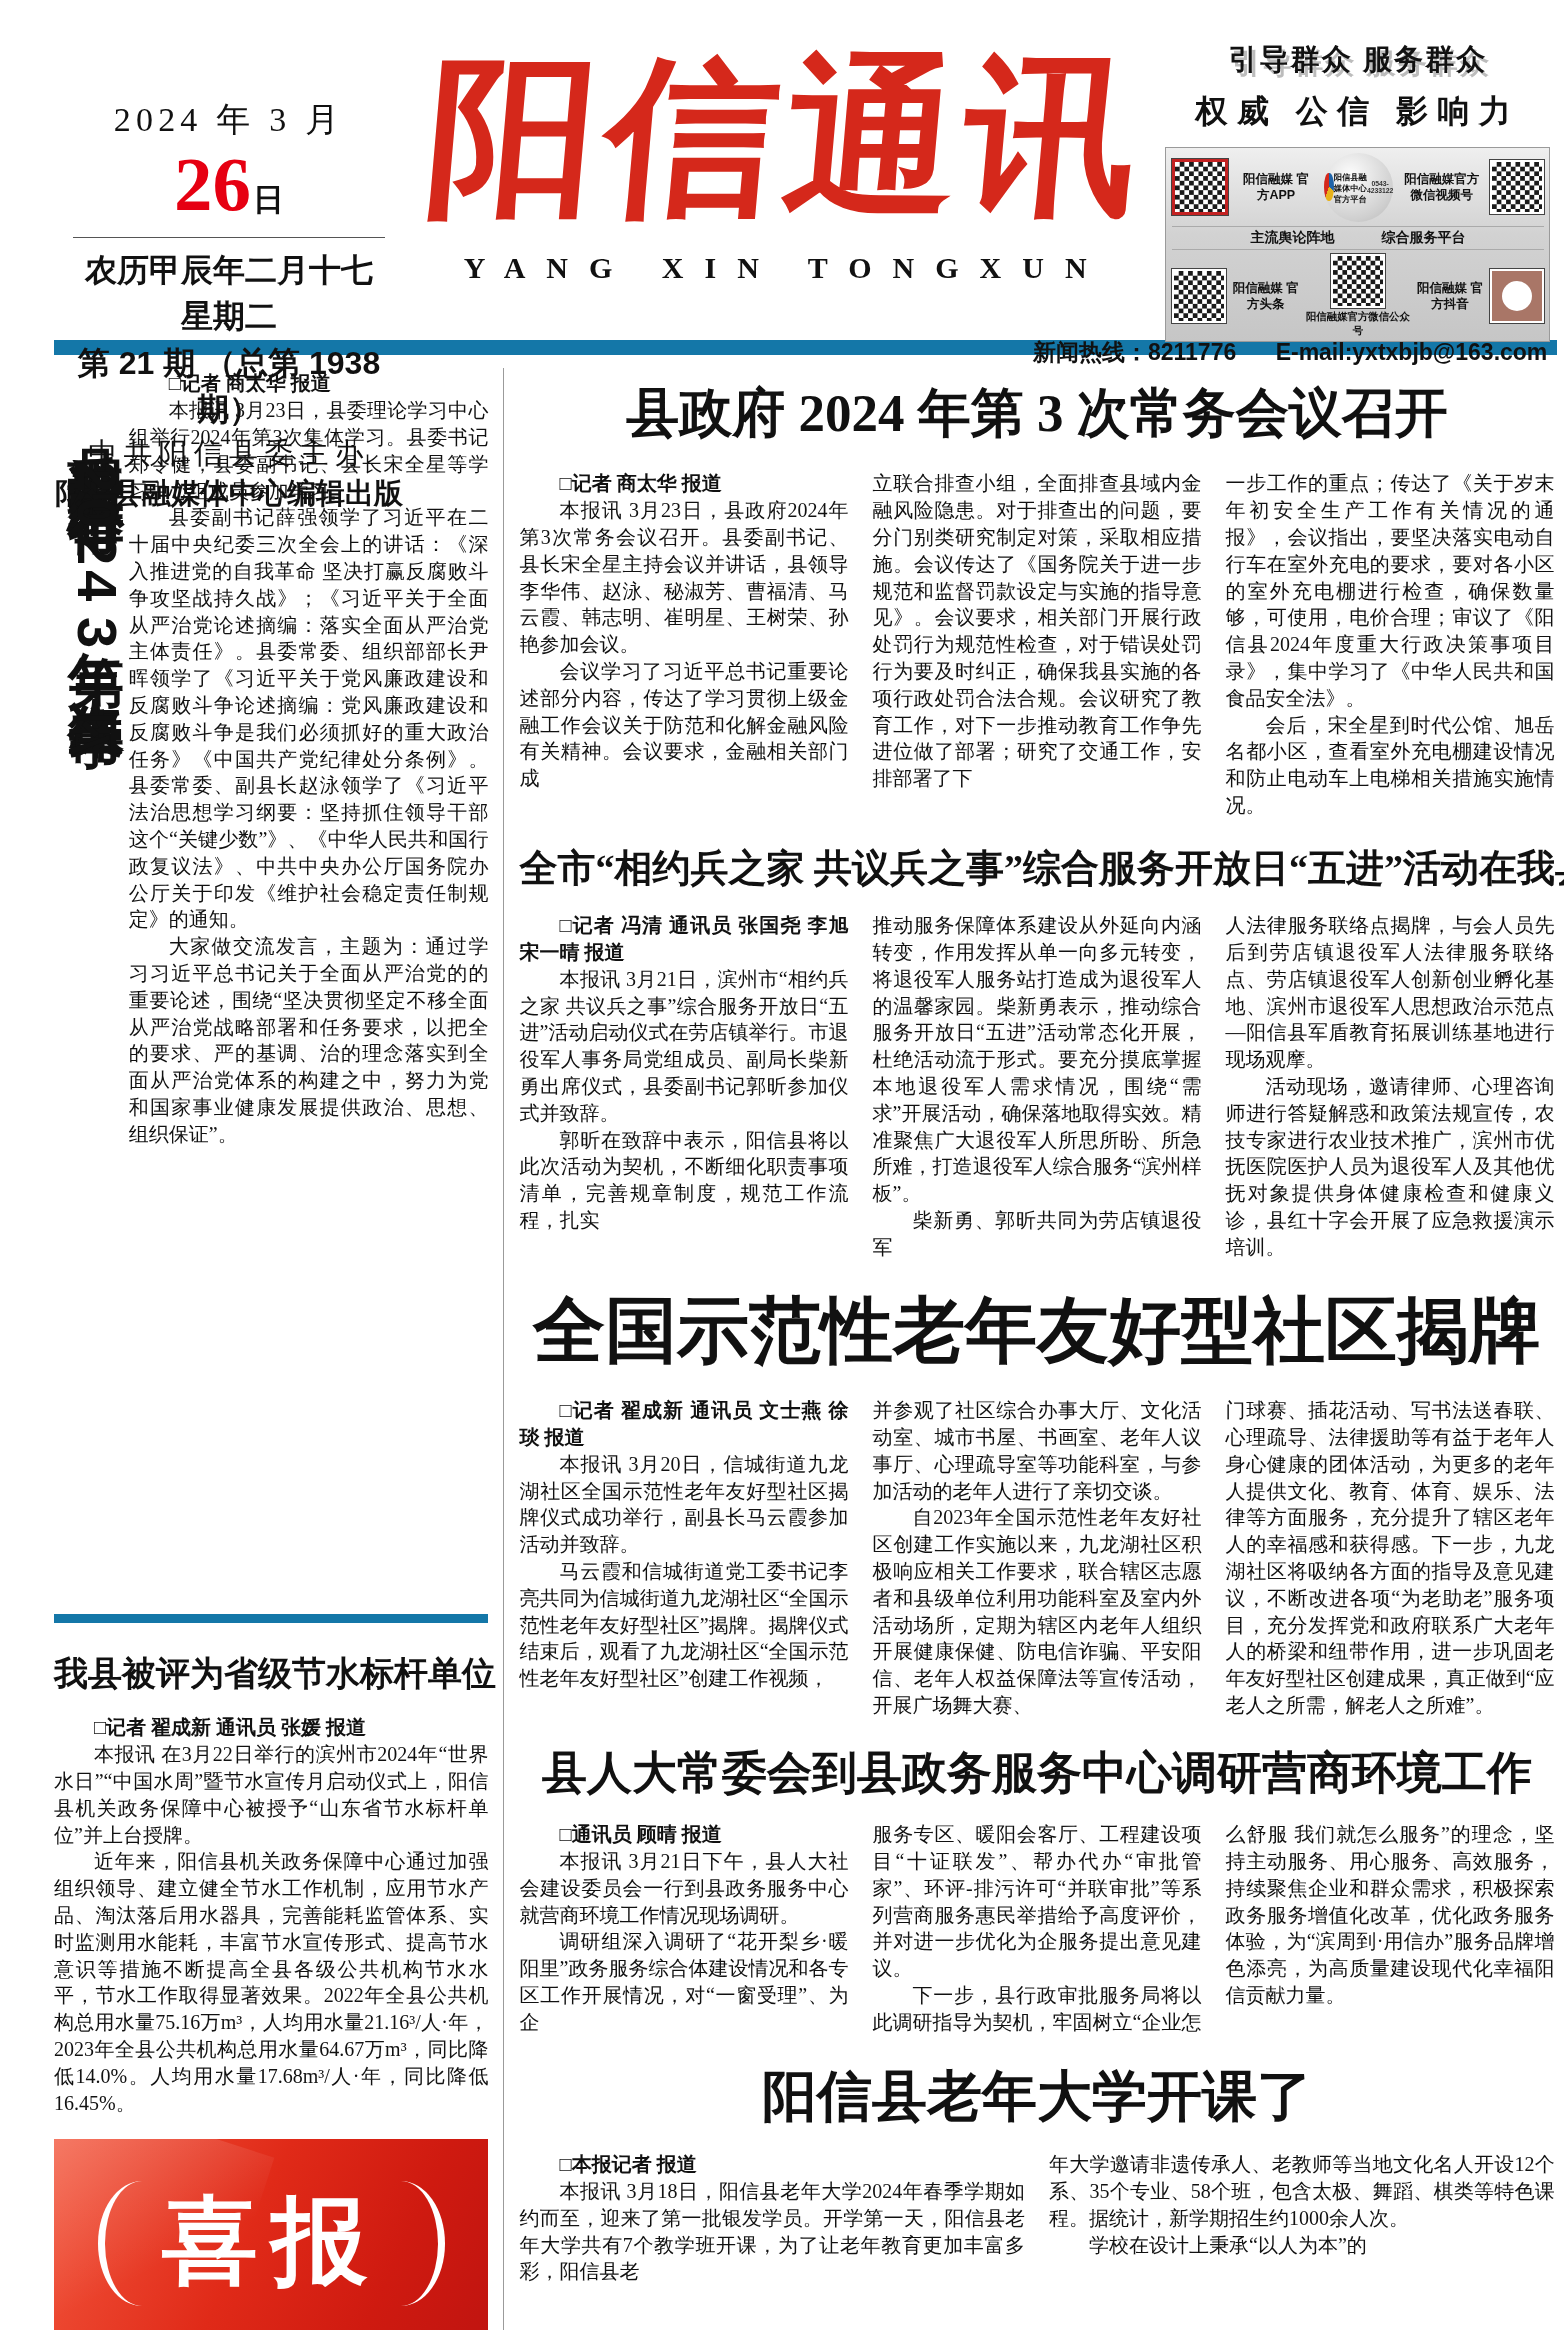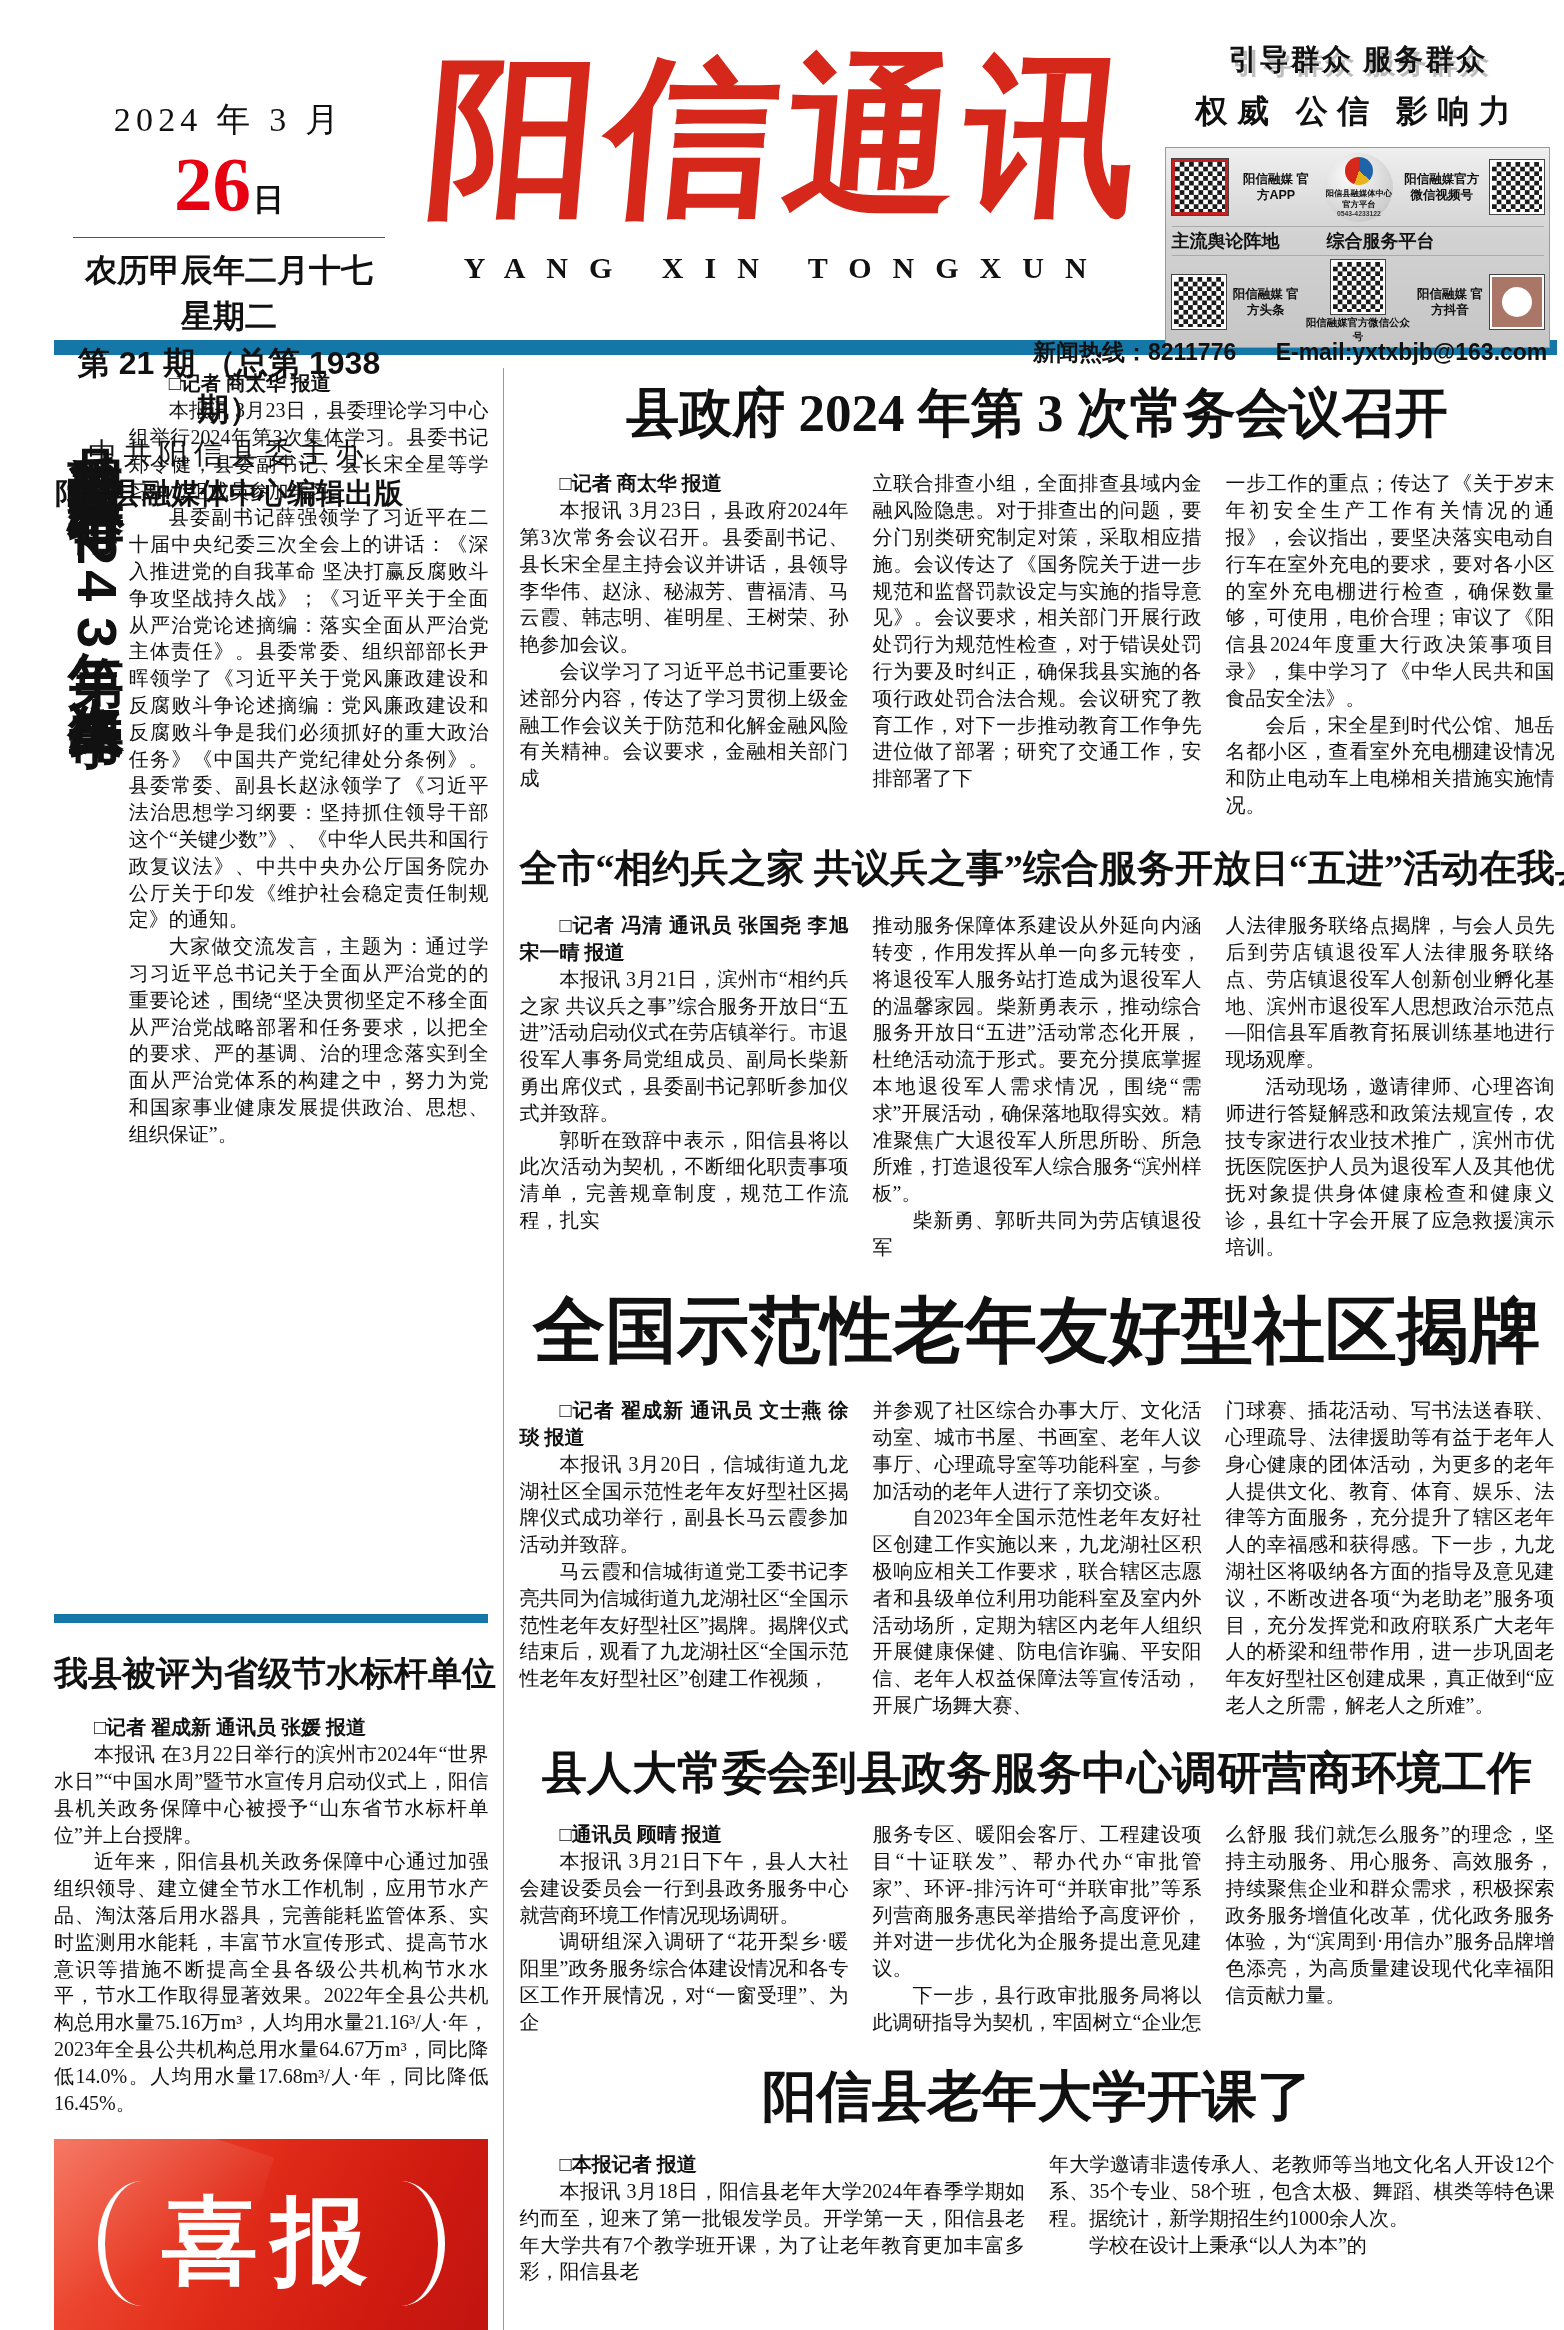--- a/index.html
+++ b/index.html
@@ -31,29 +31,29 @@
             padding:4.2px 5.2px;}
   .qr-row{display:flex;align-items:center;justify-content:space-between;}
   .qr{width:50px;height:50px;background:repeating-conic-gradient(#1a1a1a 0% 25%,#fff 0% 50%) 0 0/9.4px 9.4px;
       border:2.1px solid #fff;outline:0.5px solid #444;flex:none;}
   .qr.red-frame{border:3.1px solid #c32222;}
   .qr.douyin{background:#a97667;display:flex;align-items:center;justify-content:center;}
   .qr.douyin::after{content:"";width:30px;height:30px;background:#fff;border-radius:50%;}
   .qr-label{font-family:"Liberation Sans",sans-serif;font-weight:bold;font-size:12.5px;line-height:1.3;width:78px;}
   .logo-circle{width:69px;height:69px;border-radius:50%;flex:none;
                background:radial-gradient(circle at 38% 32%,#fdfdfd,#cfcfcf 70%,#b5b5b5);
-               display:flex;flex-direction:column;align-items:center;justify-content:center;
+               display:flex;flex-direction:row;align-items:center;justify-content:center;
                font-family:"Liberation Sans",sans-serif;font-weight:bold;}
   .logo-swoosh{width:28px;height:28px;border-radius:50%;
                background:conic-gradient(#1f63a8 0 130deg,#e8b21a 130deg 200deg,#d5281b 200deg 360deg);}
   .logo-name{font-size:8.3px;margin-top:3.1px;}
   .logo-phone{font-size:6.8px;color:#333;}
-  .qr-mid-strip{font-family:Liberation Sans, sans-serif;font-weight:bold;font-size:18px;
+  .qr-mid-strip{font-family:Liberation Sans, sans-serif;font-weight:bold;font-size:14px;
                 border-top:1px solid #aaa;border-bottom:1px solid #aaa;margin:4.2px 0;padding:2.1px 0;
-                display:flex;gap:47px;}
+                display:flex;justify-content:center;gap:47px;}
   .hotline{position:absolute;top:337px;right:17.7px;font-family:"Liberation Sans",sans-serif;
            font-weight:bold;font-size:23px;white-space:nowrap;}
   .hotline span{margin-left:33px;}
 
   .blue-band{height:14.6px;background:#1477a8;margin:7.3px 8.3px 0 54px;}
 
   
   .content{display:flex;padding:13.5px 10.4px 0 54px;align-items:stretch;}
   .left-col{width:450px;flex:none;border-right:1px solid #9b9b9b;padding-right:14.6px;box-sizing:border-box;}
   .main-col{flex:1;padding-left:15.6px;min-width:0;}

